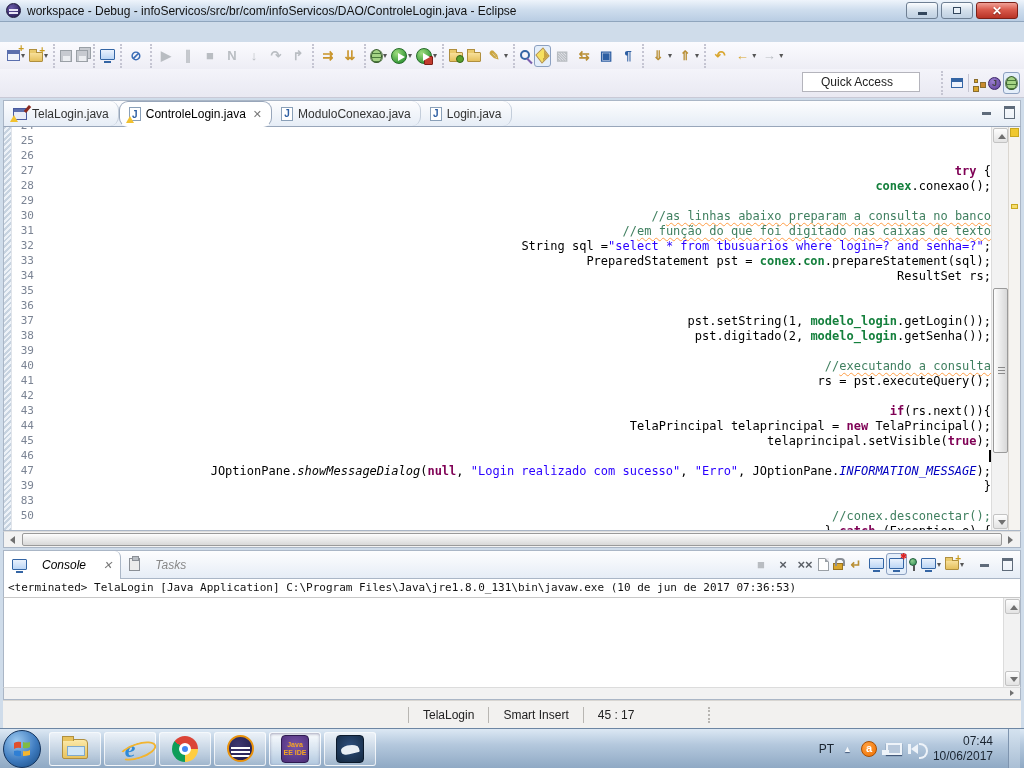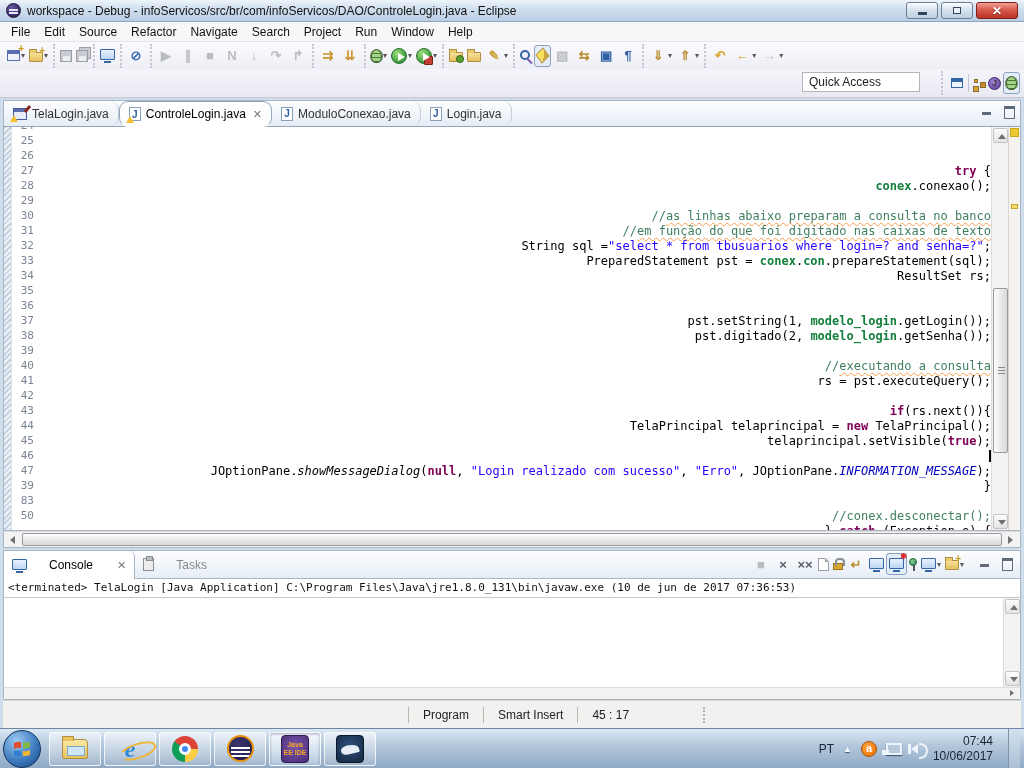--- a/index.html
+++ b/index.html
@@ -130,41 +130,41 @@
   .ov-warn { position:absolute; right:2px; top:19%; width:7px; height:5px; background:#f5dc6e; border:1px solid #c8a820; }
   .hscroll { height:17px; background:#f2f2f2; border:1px solid #aab6c6; border-top:1px solid #dcdcdc; position:relative; }
   .hs-arrow { position:absolute; top:1px; width:14px; height:13px; }
   .hs-left { left:2px; } .hs-left::after { content:""; position:absolute; top:3px; left:4px; border-top:4px solid transparent; border-bottom:4px solid transparent; border-right:5px solid #707070; }
   .hs-right { right:2px; } .hs-right::after { content:""; position:absolute; top:3px; left:4px; border-top:4px solid transparent; border-bottom:4px solid transparent; border-left:5px solid #707070; }
   .hthumb { position:absolute; left:18px; right:18px; top:1px; height:13px; background:linear-gradient(#fdfdfd,#d8d8d8); border:1px solid #9a9a9a; border-radius:2px; }
 
   
   .consoleheader { margin-top:2px; height:29px; background:linear-gradient(#fdfdfe,#e6edf6); border:1px solid #aab6c6;
     display:flex; align-items:center; position:relative; }
-  .ctab { display:flex; align-items:center; gap:22px; height:27px; padding:0 8px; font-size:12px; color:#888; }
+  .ctab { display:flex; align-items:center; gap:15px; height:27px; padding:0 8px; font-size:12px; color:#888;font-style:italic; }
   .ctab.active { background:#fff; border-right:1px solid #aab6c6; color:#000; margin-top:1px; height:28px; border-top-right-radius:6px; }
   .console-tools { position:absolute; right:54px; top:2px; display:flex; align-items:center; }
   .console-mm { position:absolute; right:6px; top:6px; display:flex; gap:8px; }
   .consolemsg { height:19px; background:#fff; border:1px solid #aab6c6; border-top:none; border-bottom:1px solid #c8c8c8;
     font-family:"DejaVu Sans Mono",monospace; font-size:11px; color:#111; padding:2px 0 0 4px; white-space:nowrap; overflow:hidden; }
   .consolebody { position:relative; height:89px; background:#fff; border-left:1px solid #aab6c6; border-right:1px solid #aab6c6; }
   .cvscroll { position:absolute; right:0; top:0; bottom:0; width:17px; background:#f2f2f2; border-left:1px solid #dcdcdc; }
   .chscroll { height:13px; background:#f2f2f2; border:1px solid #aab6c6; border-top:1px solid #dcdcdc; position:relative; }
   .chs-right { position:absolute; right:1px; top:0; width:13px; height:11px; }
   .chs-right::after { content:""; position:absolute; top:2px; left:4px; border-top:3px solid transparent; border-bottom:3px solid transparent; border-left:4px solid #707070; }
 
   
   .statusbar { height:28px; background:#f2f1ef; border-top:1px solid #d8d6d2; display:flex; align-items:center; font-size:12px; color:#222; }
   .st-cell { padding:0 14px; height:16px; line-height:16px; border-left:1px solid #b8b6b2; }
   .st-first { margin-left:405px; }
   .st-grip { margin-left:60px; height:16px; border-left:2px dotted #b8b6b2; width:2px; }
 
   
   .qa-wrap { position:absolute; right:104px; top:3px; display:flex; align-items:center; }
-  .qa-box { width:118px; height:20px; background:#fff; border:1px solid #b4b4bc; font-size:12px; color:#222; padding:2px 6px; }
+  .qa-box { width:118px; height:20px; background:#fff; border:1px solid #b4b4bc; font-size:12px; color:#222; padding:2px 18px; }
   .persp-wrap { position:absolute; right:4px; top:2px; display:flex; align-items:center; border-left:2px dotted #c5c5d2; padding-left:6px; height:24px; }
   .persep { width:1px; height:18px; background:#c5c5d2; margin:0 3px; }
 
   
   .taskbar { position:absolute; left:0; top:728px; width:1024px; height:40px;
     background:linear-gradient(#dcE8f4,#b4c8dd 40%,#8fa9c4); border-top:1px solid #6d86a3; display:flex; align-items:center; }
   .orb { width:38px; height:38px; border-radius:50%; margin:0 8px 0 3px; border:1px solid #12335e;
     background:radial-gradient(circle at 35% 28%,#9cc9f0,#3f7cc0 55%,#16487e); display:flex; align-items:center; justify-content:center; flex:none; }
   .tkbtn { width:52px; height:34px; border:1px solid rgba(255,255,255,.75); border-radius:3px; margin-right:3px;
     background:linear-gradient(rgba(255,255,255,.55),rgba(255,255,255,.12)); display:flex; align-items:center; justify-content:center; flex:none; }
@@ -210,32 +210,20 @@
       <span class="wbtn">
           <span class="dash"></span>
         </span>
       <span class="wbtn">
           <span class="rest"></span>
         </span>
       <span class="wbtn close">✕</span>
     </span>
   </div>
 
-  <div class="menubar" id="menubar">
-      <span class="menu-item">File</span>
-      <span class="menu-item">Edit</span>
-      <span class="menu-item">Source</span>
-      <span class="menu-item">Refactor</span>
-      <span class="menu-item">Navigate</span>
-      <span class="menu-item">Search</span>
-      <span class="menu-item">Project</span>
-      <span class="menu-item">Run</span>
-      <span class="menu-item">Window</span>
-      <span class="menu-item">Help</span>
-    </div>
 
   <div class="tbrow1" id="toolbar1">
       <span class="tgroup">
         <span class="tbtn">
           <span class="ic k-wnew"></span>
           <span class="dd">▾</span>
         </span>
         <span class="tbtn">
           <span class="ic k-folder k-fnew"></span>
           <span class="dd">▾</span>
@@ -511,21 +499,21 @@
       <div class="cvscroll">
         <span class="sb-arrow sb-up"></span>
         <span class="sb-arrow sb-down"></span>
       </div>
     </div>
     <div class="chscroll">
       <span class="chs-right"></span>
     </div>
 
     <div class="statusbar">
-      <span class="st-cell st-first">Program</span>
+      <span class="st-cell st-first">TelaLogin</span>
       <span class="st-cell">Smart Insert</span>
       <span class="st-cell">45 : 17</span>
       <span class="st-grip"></span>
     </div>
   </div>
 
   <div class="taskbar">
     <span class="orb">
       <svg width="20" height="20" viewBox="0 0 20 20">
         <path d="M2 10 Q5 8 9 9 L9 3 Q5 2 2 4 Z" fill="#e0502e"></path>

